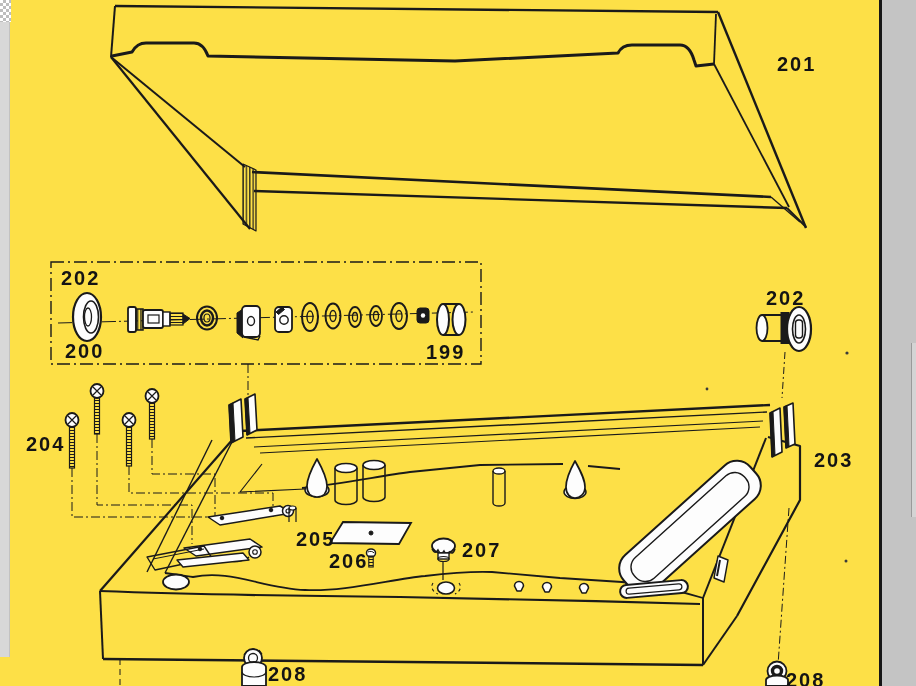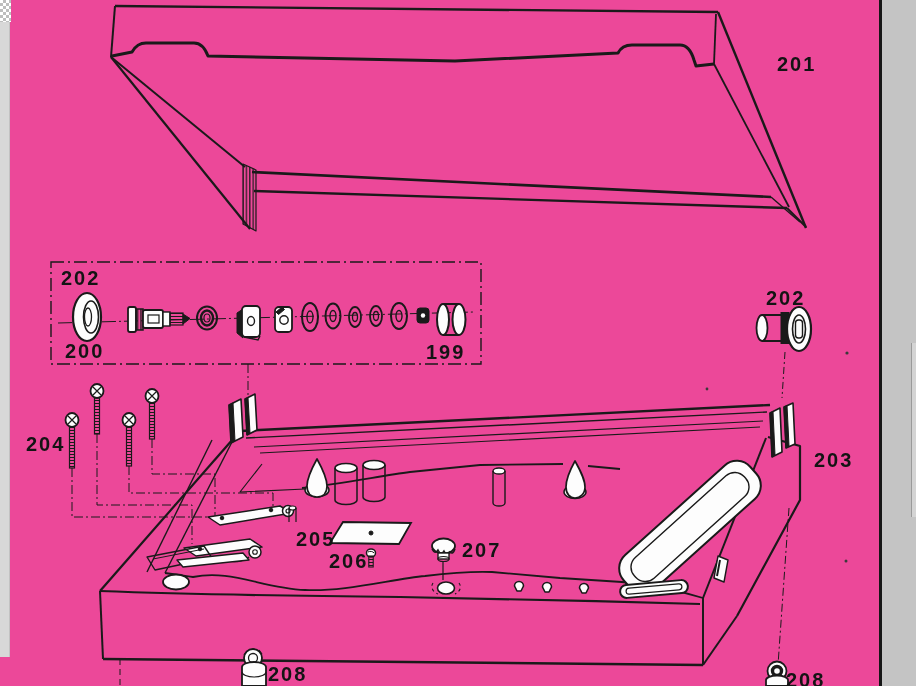--- a/index.html
+++ b/index.html
@@ -1,16 +1,16 @@
 <!DOCTYPE html>
 <html><head>
 <meta charset="utf-8">
 <style>
   html,body{margin:0;padding:0;background:#ffffff;}
-  .stage{position:relative;width:916px;height:686px;background:#ec4899;overflow:hidden;
+  .stage{position:relative;width:916px;height:686px;background:#fde047;overflow:hidden;
          font-family:"Liberation Sans",sans-serif;}
   .left-strip{position:absolute;left:0;top:0;width:9px;height:657px;background:#d8d8d8;
               border-right:1px solid #c2c2c2;}
   .checker{position:absolute;left:0;top:0;width:11px;height:22px;
            background:repeating-conic-gradient(#bdbdbd 0% 25%, #ffffff 0% 50%);
            background-size:6px 6px;}
   .right-edge{position:absolute;left:879px;top:0;width:3px;height:686px;background:#161616;}
   .right-track{position:absolute;left:882px;top:0;width:34px;height:686px;background:#c4c4c4;}
   .right-thumb{position:absolute;left:911px;top:343px;width:5px;height:174px;background:#d4d4d4;
                border-left:1px solid #9a9a9a;}

